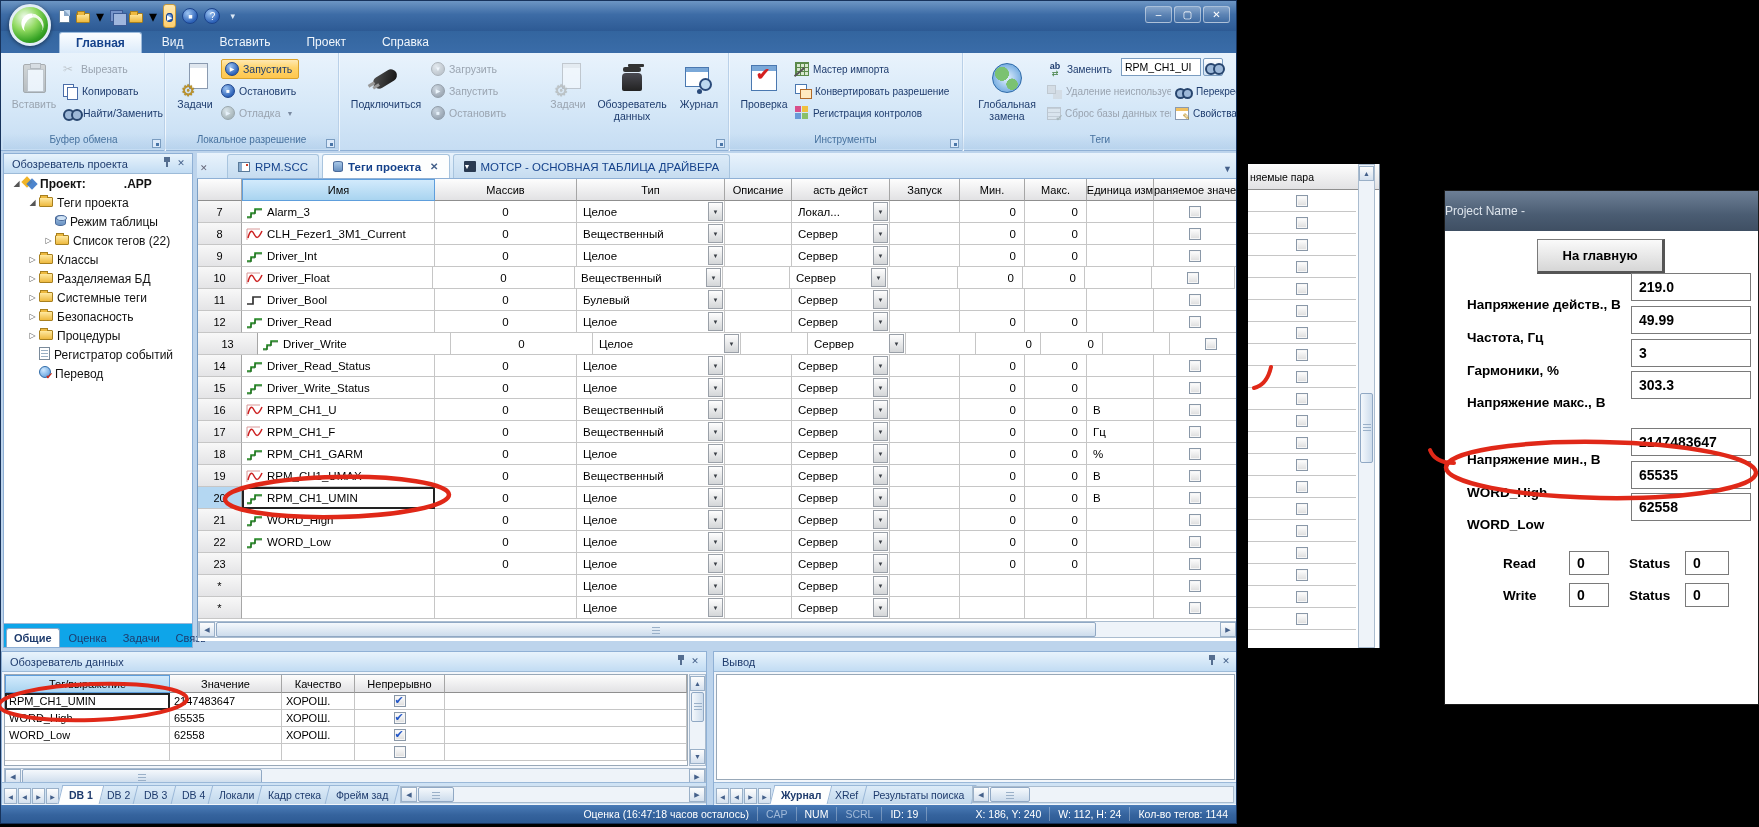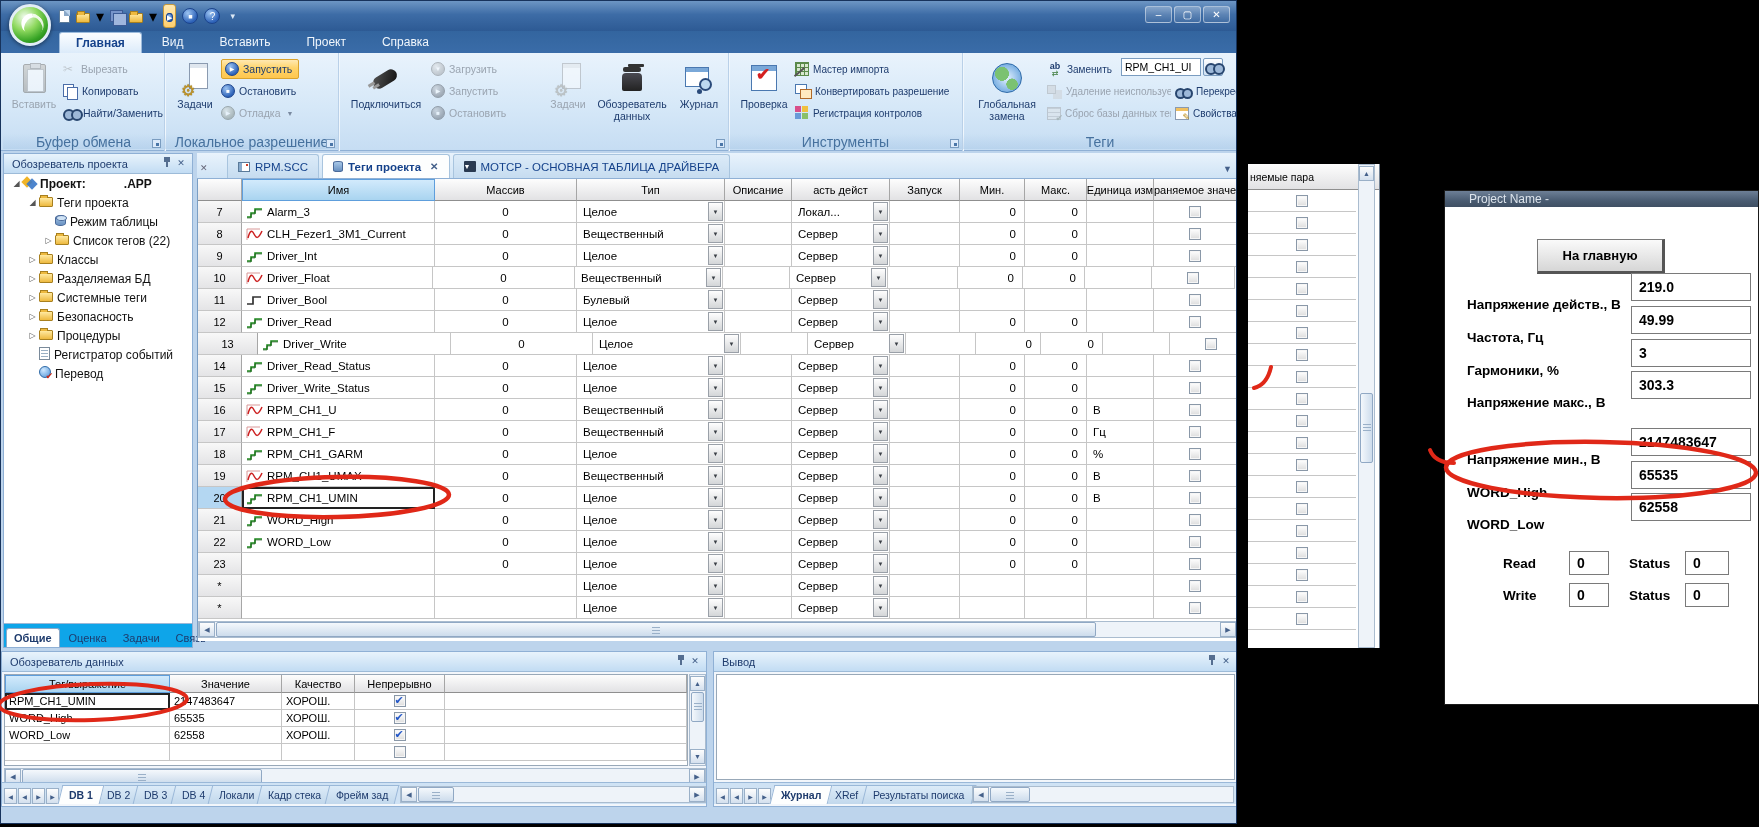--- a/index.html
+++ b/index.html
@@ -46,21 +46,21 @@
   #ribbon-tabs{position:absolute;left:0;top:30px;width:100%;height:22px;
     background:linear-gradient(#33659f,#3a6ca8);display:flex;align-items:flex-end;padding-left:58px;gap:4px;}
   .rtab{height:21px;padding:3px 16px;font-size:12px;color:#f0f6fc;}
   .rtab.active{background:linear-gradient(#fbfdff,#dcebfa);color:#15428b;font-weight:bold;
     border:1px solid #9dbbdc;border-bottom:none;border-radius:3px 3px 0 0;}
 
   
   #ribbon-body{position:absolute;left:0;top:52px;width:100%;height:98px;
     background:linear-gradient(#e9f3fc,#d6e8f8 55%,#c6ddf3);border-bottom:1px solid #8fb0d5;}
   .rib-group{position:absolute;top:0;height:98px;border-right:1px solid #b9d0e8;box-shadow:1px 0 0 #f0f7fd;}
-  .grp-label{position:absolute;left:0;right:0;bottom:2px;height:15px;text-align:center;font-size:14px;
+  .grp-label{position:absolute;left:0;right:0;bottom:2px;height:15px;text-align:center;font-size:10px;
     color:#46719e;background:linear-gradient(rgba(255,255,255,0),rgba(173,203,232,.55));}
   .launcher{position:absolute;right:3px;bottom:3px;width:9px;height:9px;border:1px solid #7a9cc0;
     background:#dceafa;}
   .launcher::after{content:"";position:absolute;right:1px;bottom:1px;width:3px;height:3px;background:#4a76a8;}
   .bigbtn{position:absolute;top:4px;height:74px;display:flex;flex-direction:column;align-items:center;
     justify-content:flex-start;text-align:center;font-size:10.5px;line-height:11.5px;color:#1e3c6e;padding-top:3px;}
   .bigbtn .bicon{height:36px;display:flex;align-items:center;justify-content:center;margin-bottom:3px;}
   .ritem{position:absolute;height:20px;display:flex;align-items:center;gap:4px;font-size:10.5px;color:#1e3c6e;white-space:nowrap;}
   .ritem .lbl{overflow:hidden;}
   .disabled{color:#9aa4b0 !important;}
@@ -259,22 +259,22 @@
 
   
   #strip{position:absolute;left:1248px;top:164px;width:132px;height:484px;background:#fff;border-right:1px solid #6e7e90;}
   #strip-head{height:26px;background:linear-gradient(#fdfdfd,#e2e2e4);border-bottom:1px solid #8f8f8f;
     font-size:10.5px;display:flex;align-items:center;padding-left:2px;white-space:nowrap;overflow:hidden;}
   .strow{height:22px;border-bottom:1px solid #c6c6c6;display:flex;align-items:center;justify-content:center;width:108px;}
 
   
   #runtime{position:absolute;left:1444px;top:190px;width:315px;height:515px;background:#fff;
     border:1px solid #1a1a1a;box-shadow:-2px 2px 8px rgba(0,0,0,.6);}
-  #rt-title{height:16px;background:linear-gradient(#6d7f96,#4a5c72 60%,#3f4f63);color:#dde4ec;font-size:12px;
-    display:flex;align-items:center;padding-left:24px;}
+  #rt-title{height:40px;background:linear-gradient(#6d7f96,#4a5c72 60%,#3f4f63);color:#dde4ec;font-size:12px;
+    display:flex;align-items:center;padding-left:0;}
   #rt-home{position:absolute;left:92px;top:48px;width:128px;height:35px;background:linear-gradient(#fafafa,#d6d6d6);
     border:1px solid #7a7a7a;border-right:3px solid #555;border-bottom:3px solid #555;
     font-size:13px;font-weight:bold;color:#000;display:flex;align-items:center;justify-content:center;}
   .rt-label{position:absolute;left:22px;font-size:13.5px;font-weight:bold;color:#000;white-space:nowrap;}
   .rt-box{position:absolute;left:186px;width:120px;height:28px;border:1px solid #7a7a7a;background:#fff;
     font-size:14px;font-weight:bold;color:#000;display:flex;align-items:center;padding-left:7px;}
   .rt-small{width:40px;}
   .rt-io-label{position:absolute;font-size:13.5px;font-weight:bold;color:#000;}
 
   svg.anno{position:absolute;left:0;top:0;pointer-events:none;z-index:50;}
@@ -1077,20 +1077,31 @@
           <div class="btab active"><span>Журнал</span></div>
           <div class="btab"><span>XRef</span></div>
           <div class="btab"><span>Результаты поиска</span></div>
           <div class="sb-h" style="position: absolute; left: 258px; top: 3px; width: 262px; height: 17px;">
             <div class="sb-btn">◀</div>
             <div class="sb-thumb" style="width: 40px; margin-left: 1px;"></div>
           </div>
         </div>
     </div>
 
+    <div id="statusbar">
+      <div style="flex:1"></div>
+      <div class="st">Оценка (16:47:18 часов осталось)</div>
+      <div class="st dim">CAP</div>
+      <div class="st">NUM</div>
+      <div class="st dim">SCRL</div>
+      <div class="st">ID: 19</div>
+      <div class="st" style="margin-left:40px">X: 186, Y: 240</div>
+      <div class="st">W: 112, H: 24</div>
+      <div class="st" style="border-right:none">Кол-во тегов: 1144</div>
+    </div>
   </div>
 
   <div id="strip">
     <div id="strip-head">няемые пара</div>
     <div id="strip-rows">
         <div class="strow">
           <span class="cb"></span>
         </div>
         <div class="strow">
           <span class="cb"></span>

